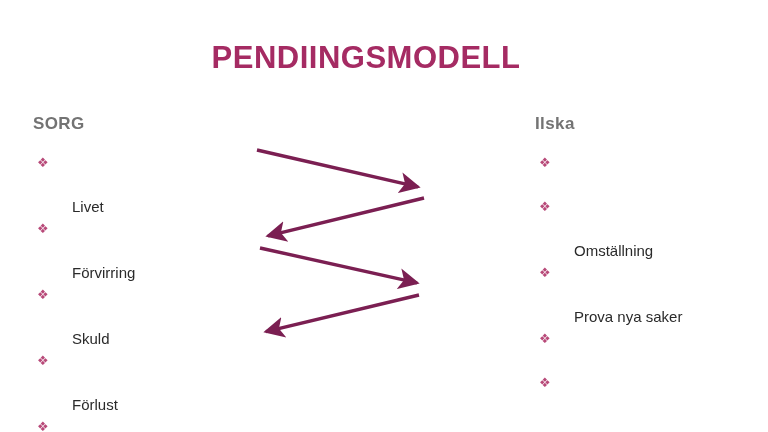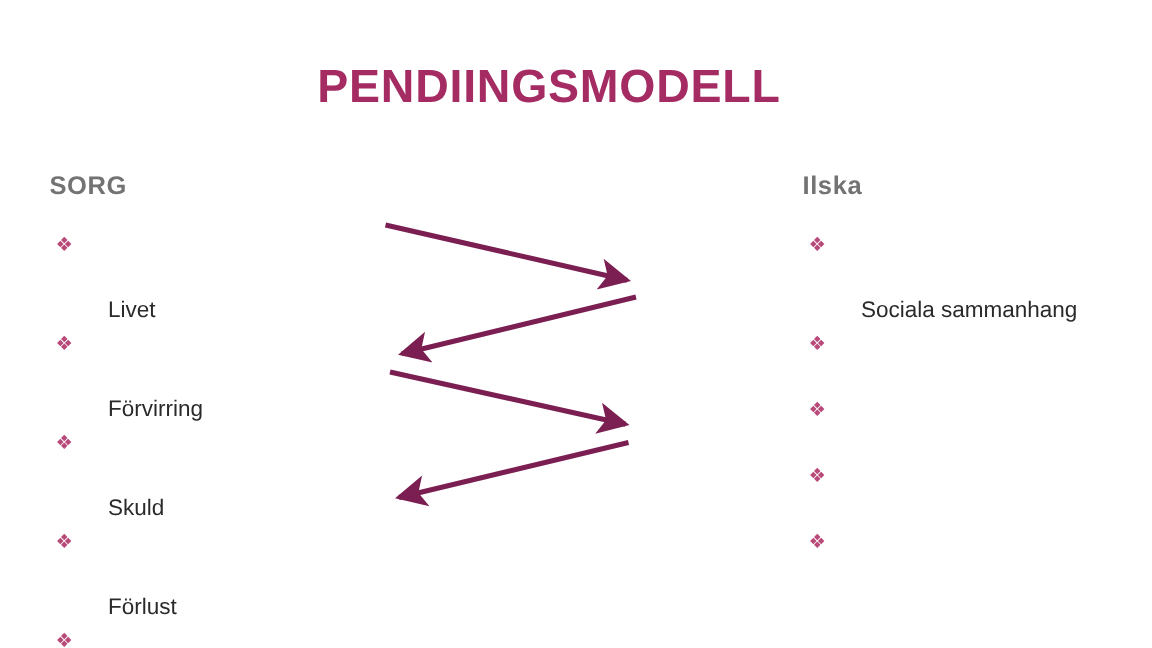--- a/index.html
+++ b/index.html
@@ -116,27 +116,28 @@
       </li>
 
     </ul>
   </div>
 
   <div class="col" id="col-right">
     <div class="col-heading">Ilska</div>
     <ul class="bullet-list">
       <li>
         <span class="bullet">❖</span>
-        <span>Sociala sammanhang</span>
       </li>
       <li>
         <span class="bullet">❖</span>
+        <span>Omställning</span>
       </li>
       <li>
         <span class="bullet">❖</span>
+        <span>Prova nya saker</span>
       </li>
       <li>
         <span class="bullet">❖</span>
       </li>
       <li>
         <span class="bullet">❖</span>
         
       </li>
 
     </ul>

